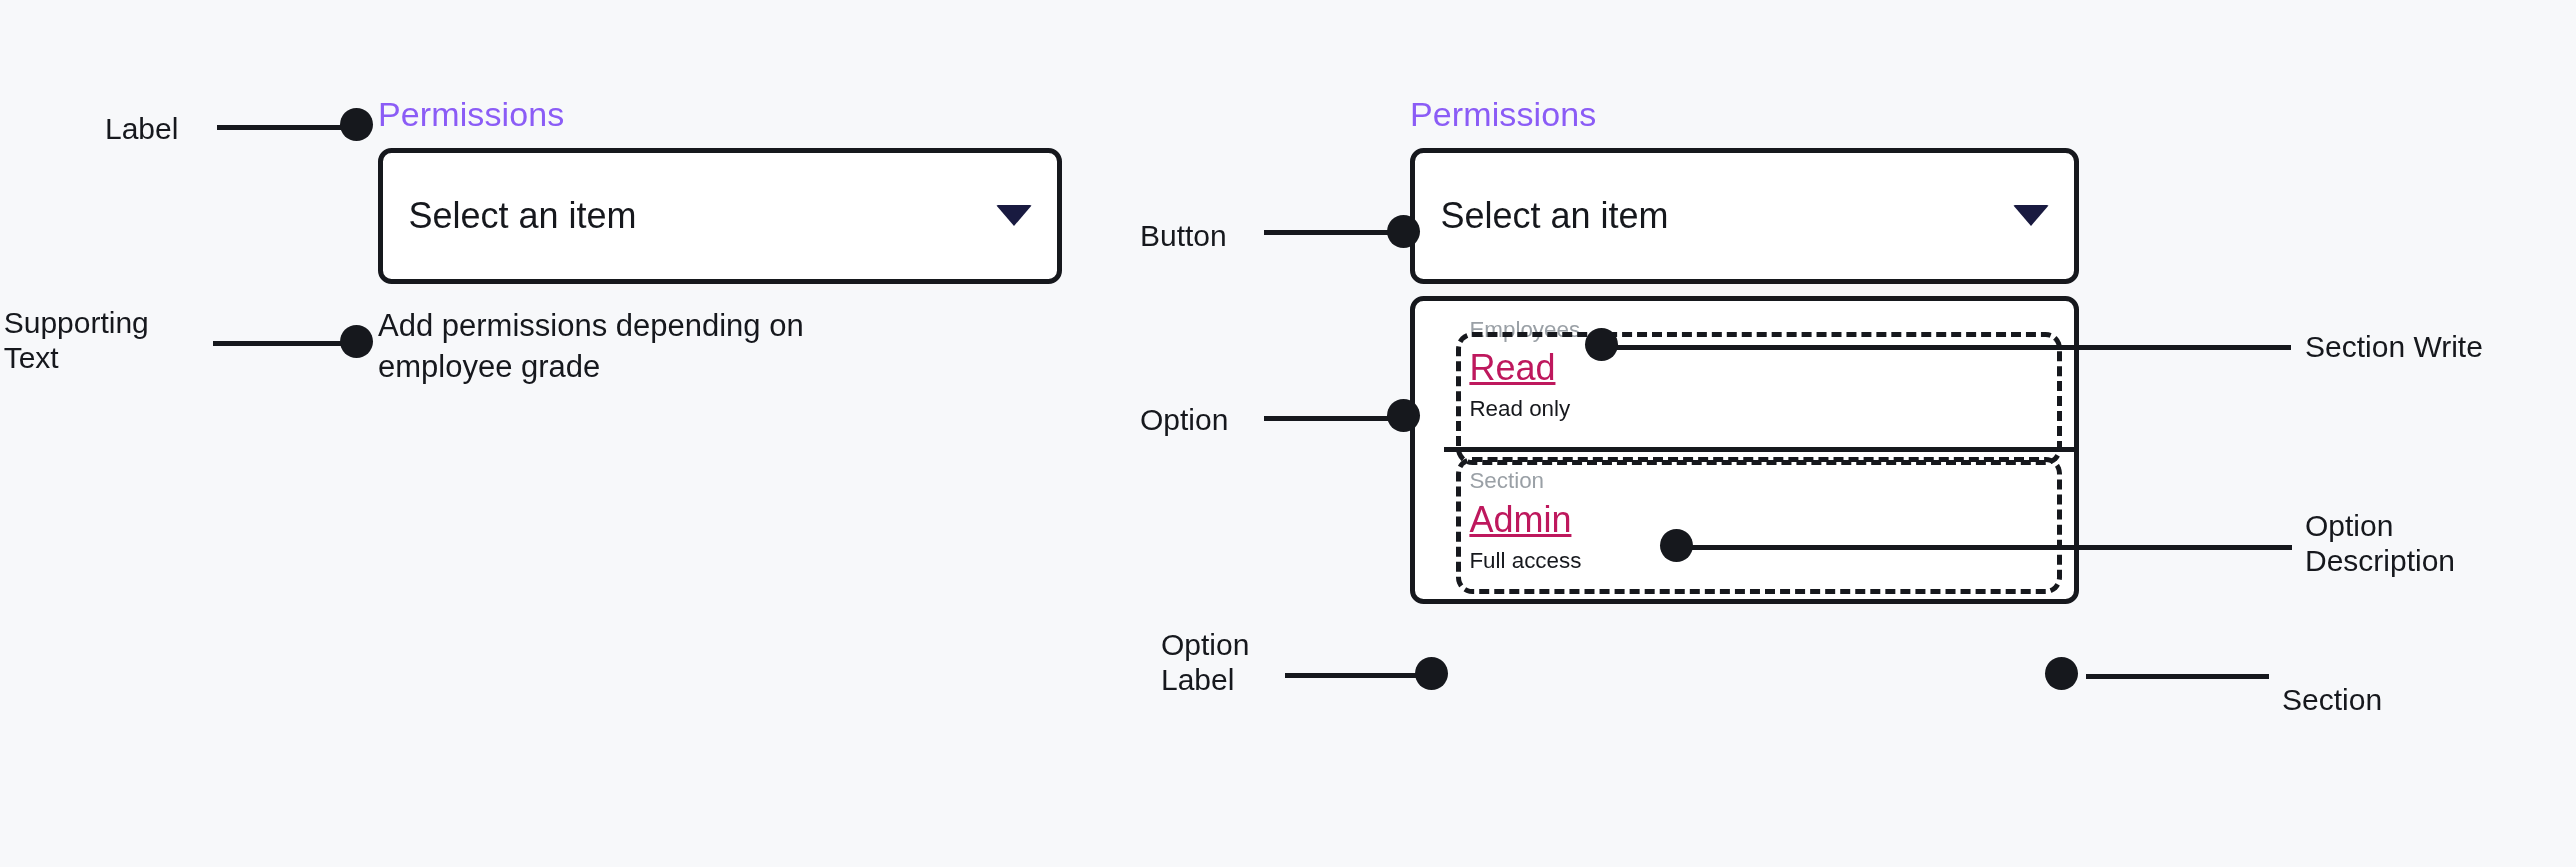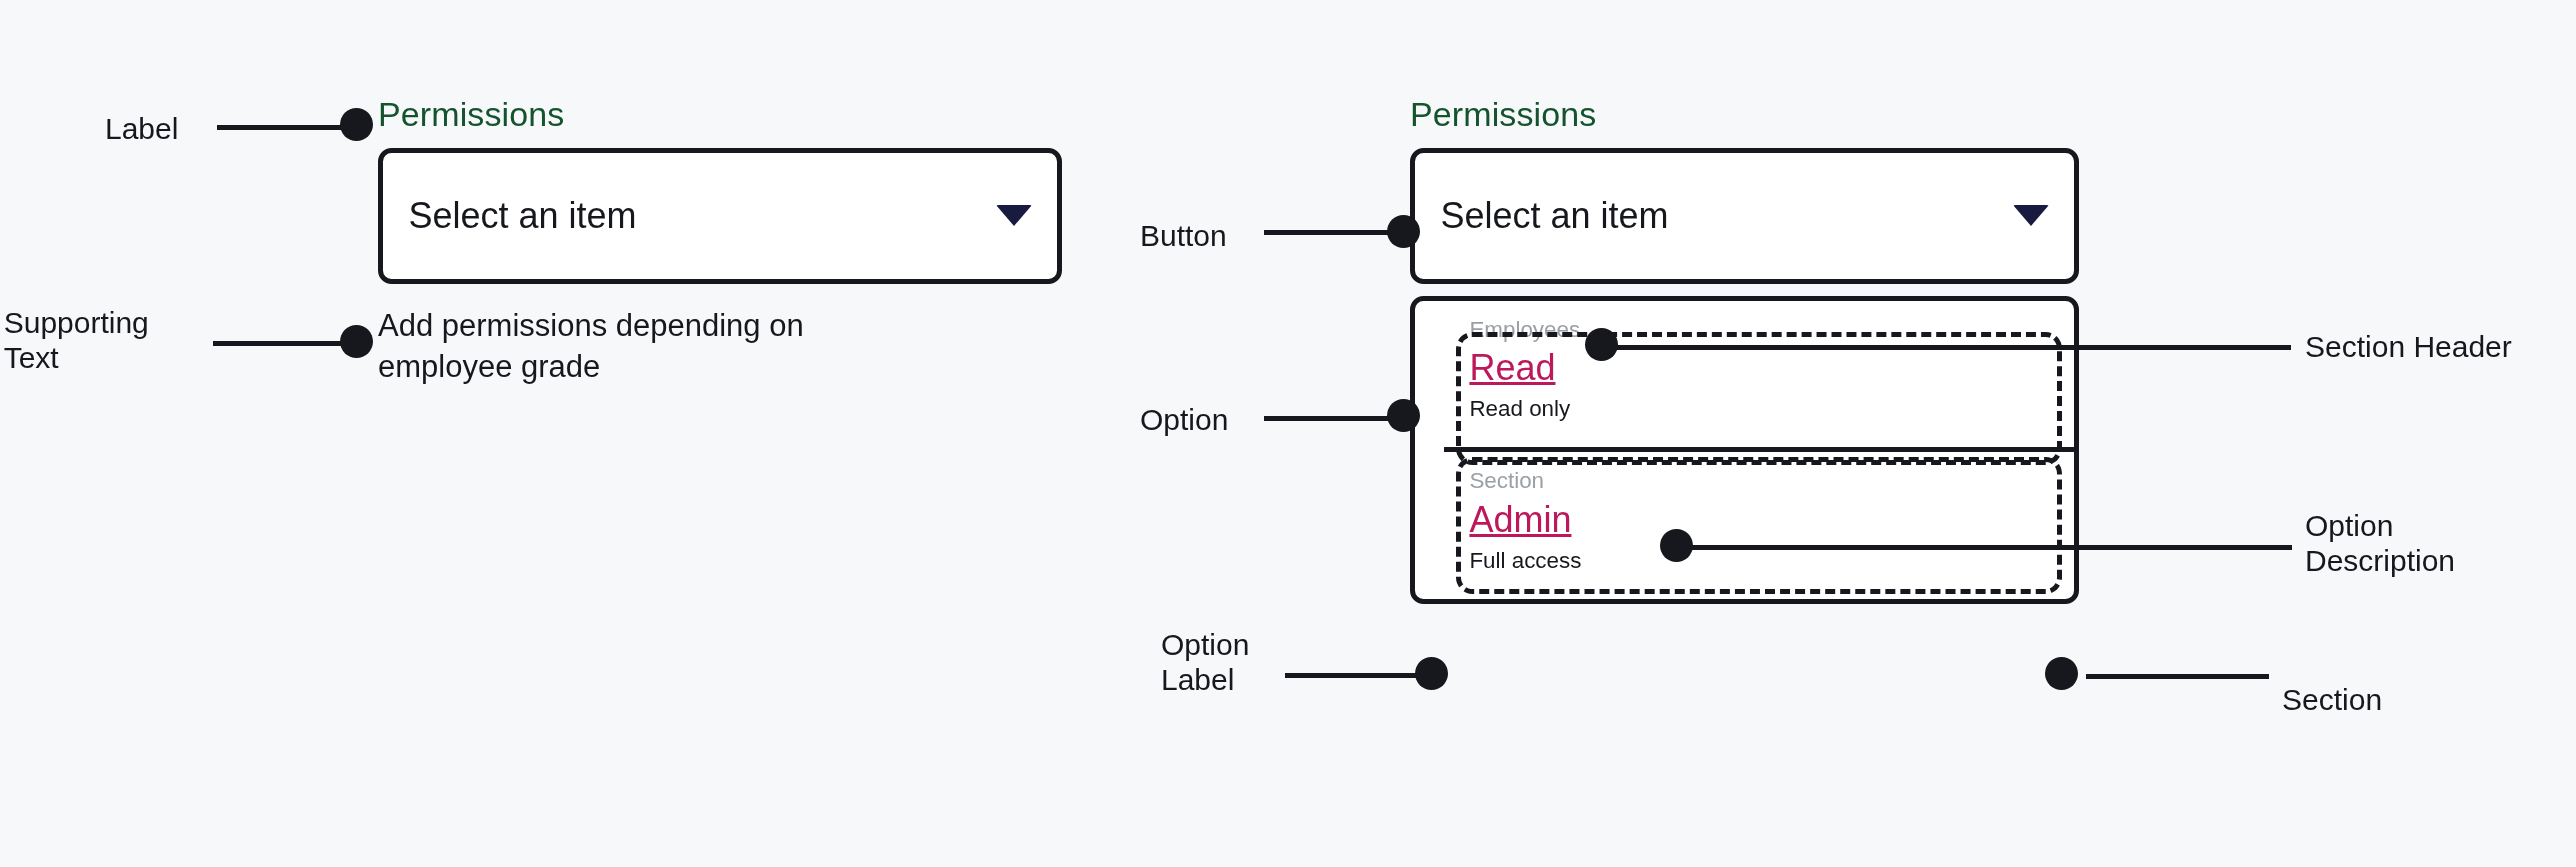--- a/index.html
+++ b/index.html
@@ -43,21 +43,21 @@
   
   #left-example {
     position: absolute;
     left: 378px;
     top: 97px;
     width: 684px;
   }
   .field-label {
     font-size: 34px;
     line-height: 1;
-    color: #14532d;
+    color: #8b5cf6;
     letter-spacing: 0.1px;
   }
   .select-button {
     margin-top: 16.5px;
     box-sizing: border-box;
     width: 684px;
     height: 136px;
     background: #ffffff;
     border: 5.2px solid #16181d;
     border-radius: 13.5px;
@@ -224,21 +224,21 @@
 
   <span class="anno-label" style="left:1140px; top:402px;">Option</span>
   <span class="leader" style="left:1264px; top:416px; width:135px;"></span>
   <span class="dot" style="left:1387px; top:399px;"></span>
 
   <span class="anno-label" style="left:1161px; top:627px;">Option
 Label</span>
   <span class="leader" style="left:1285px; top:673px; width:142px;"></span>
   <span class="dot" style="left:1415px; top:657px;"></span>
 
-  <span class="anno-label" style="left:2305px; top:329px;">Section Header</span>
+  <span class="anno-label" style="left:2305px; top:329px;">Section Write</span>
   <span class="leader" style="left:1611px; top:345px; width:680px;"></span>
   <span class="dot" style="left:1585px; top:328px;"></span>
 
   <span class="anno-label" style="left:2305px; top:508px;">Option
 Description</span>
   <span class="leader" style="left:1686px; top:545px; width:606px;"></span>
   <span class="dot" style="left:1660px; top:529px;"></span>
 
   <span class="anno-label" style="left:2282px; top:682px;">Section</span>
   <span class="leader" style="left:2086px; top:674px; width:183px;"></span>

